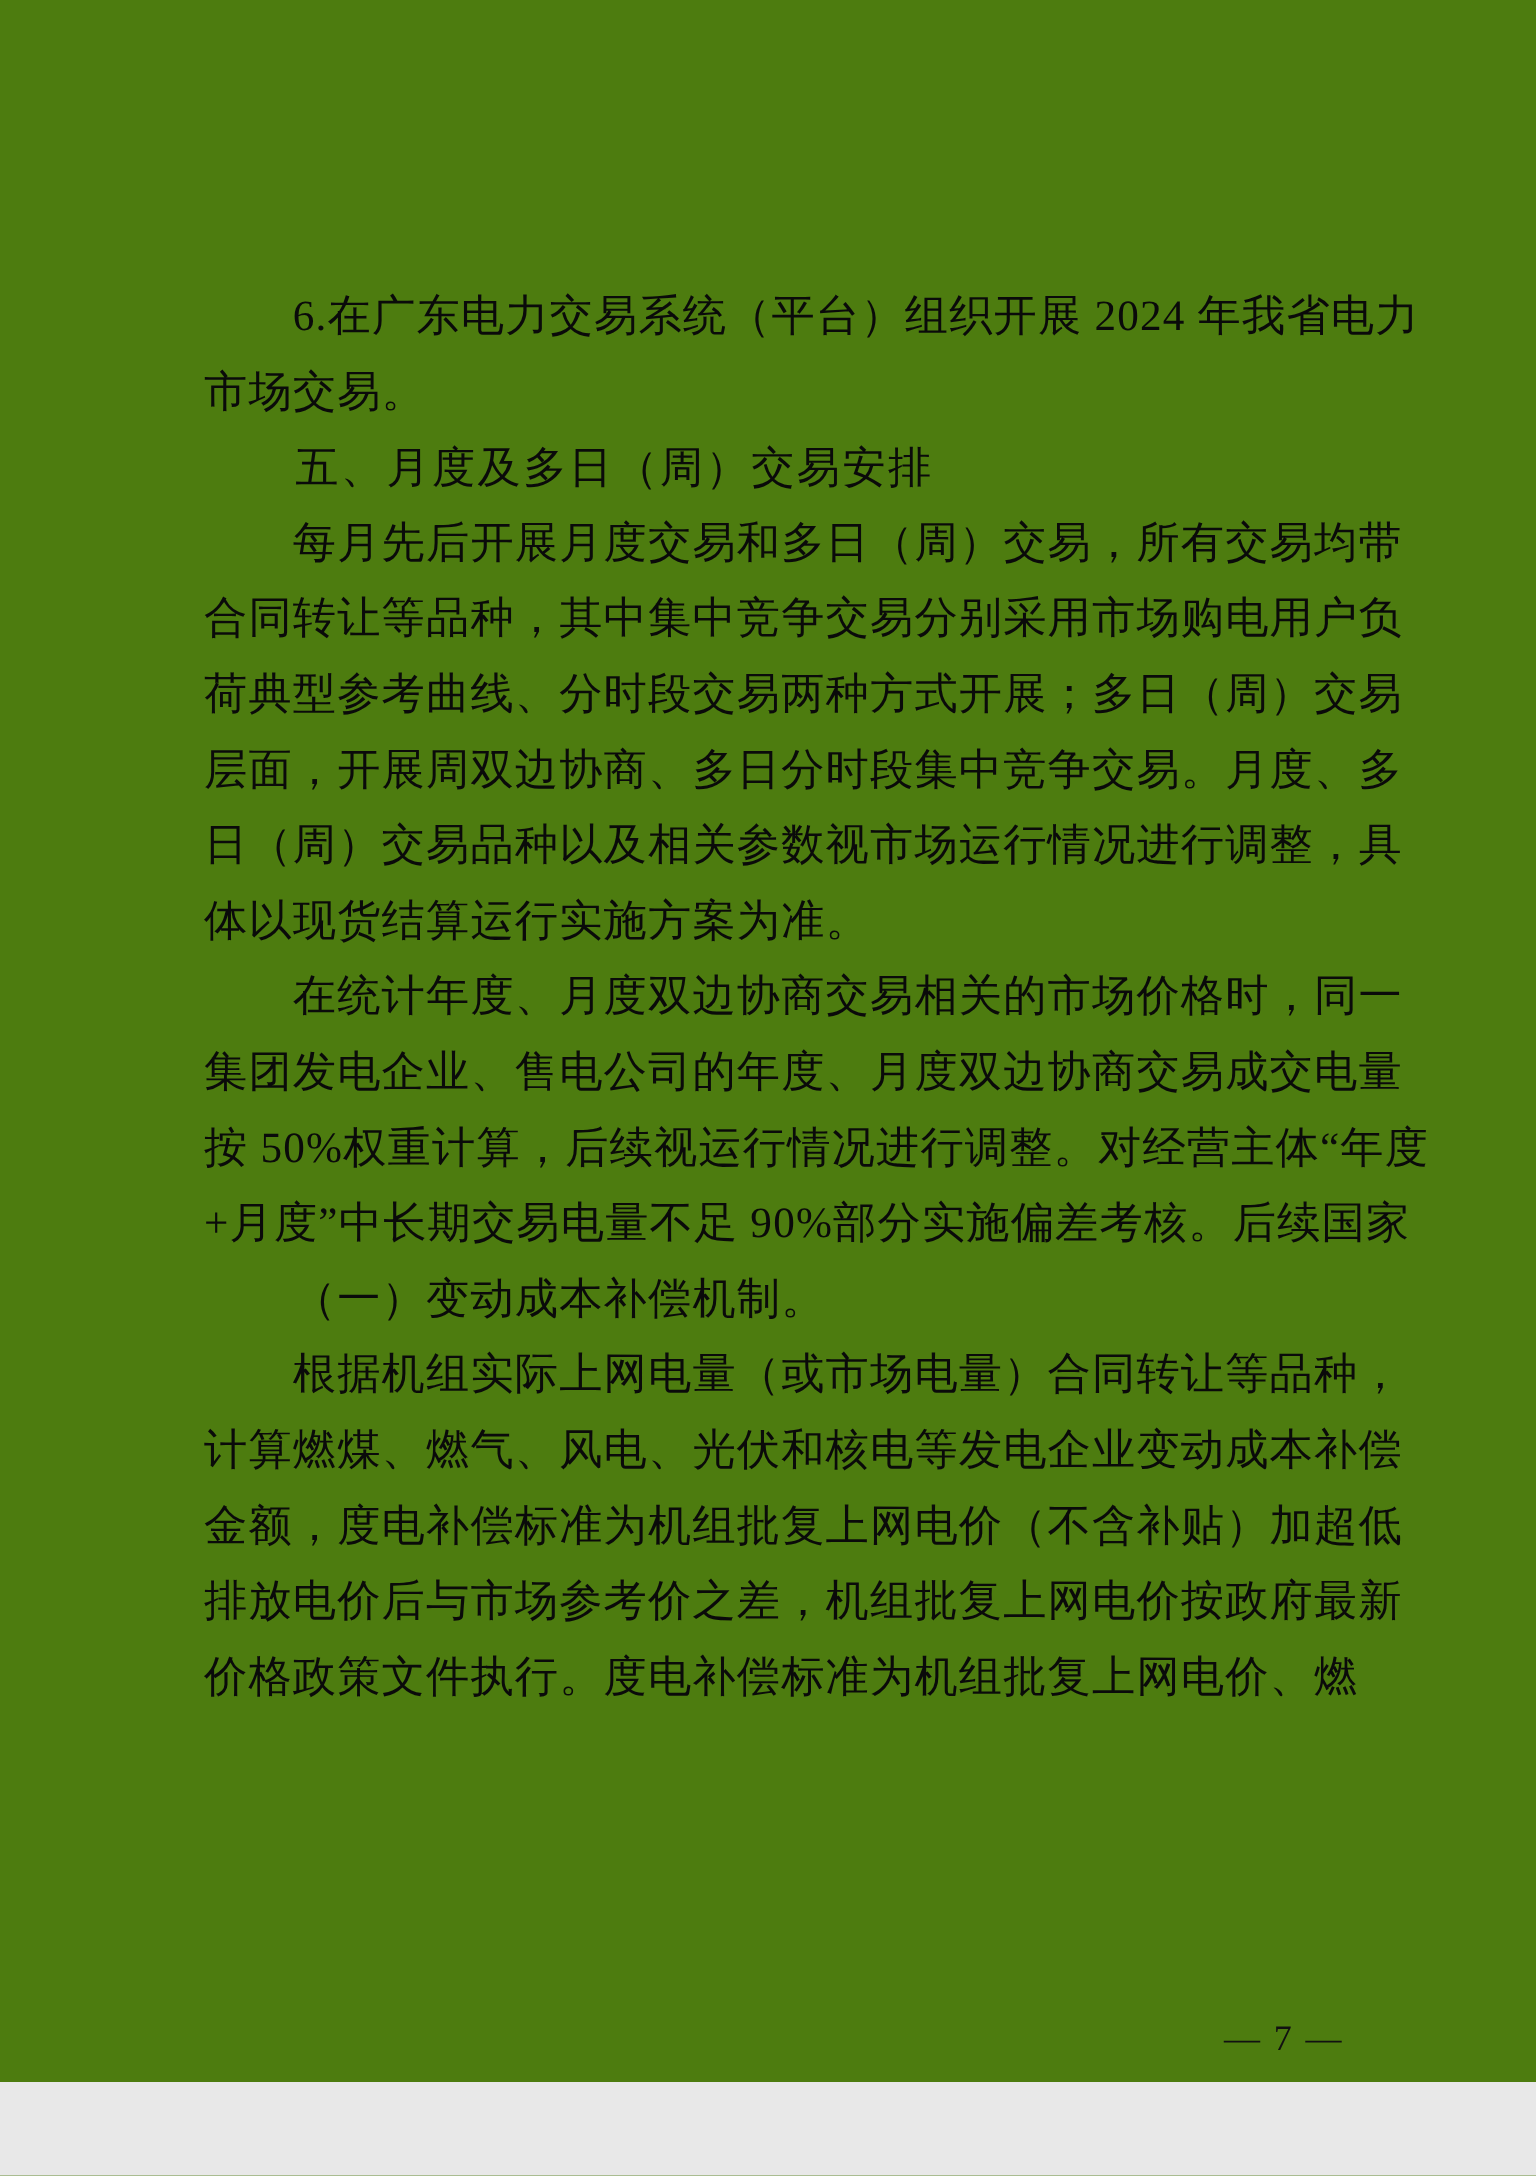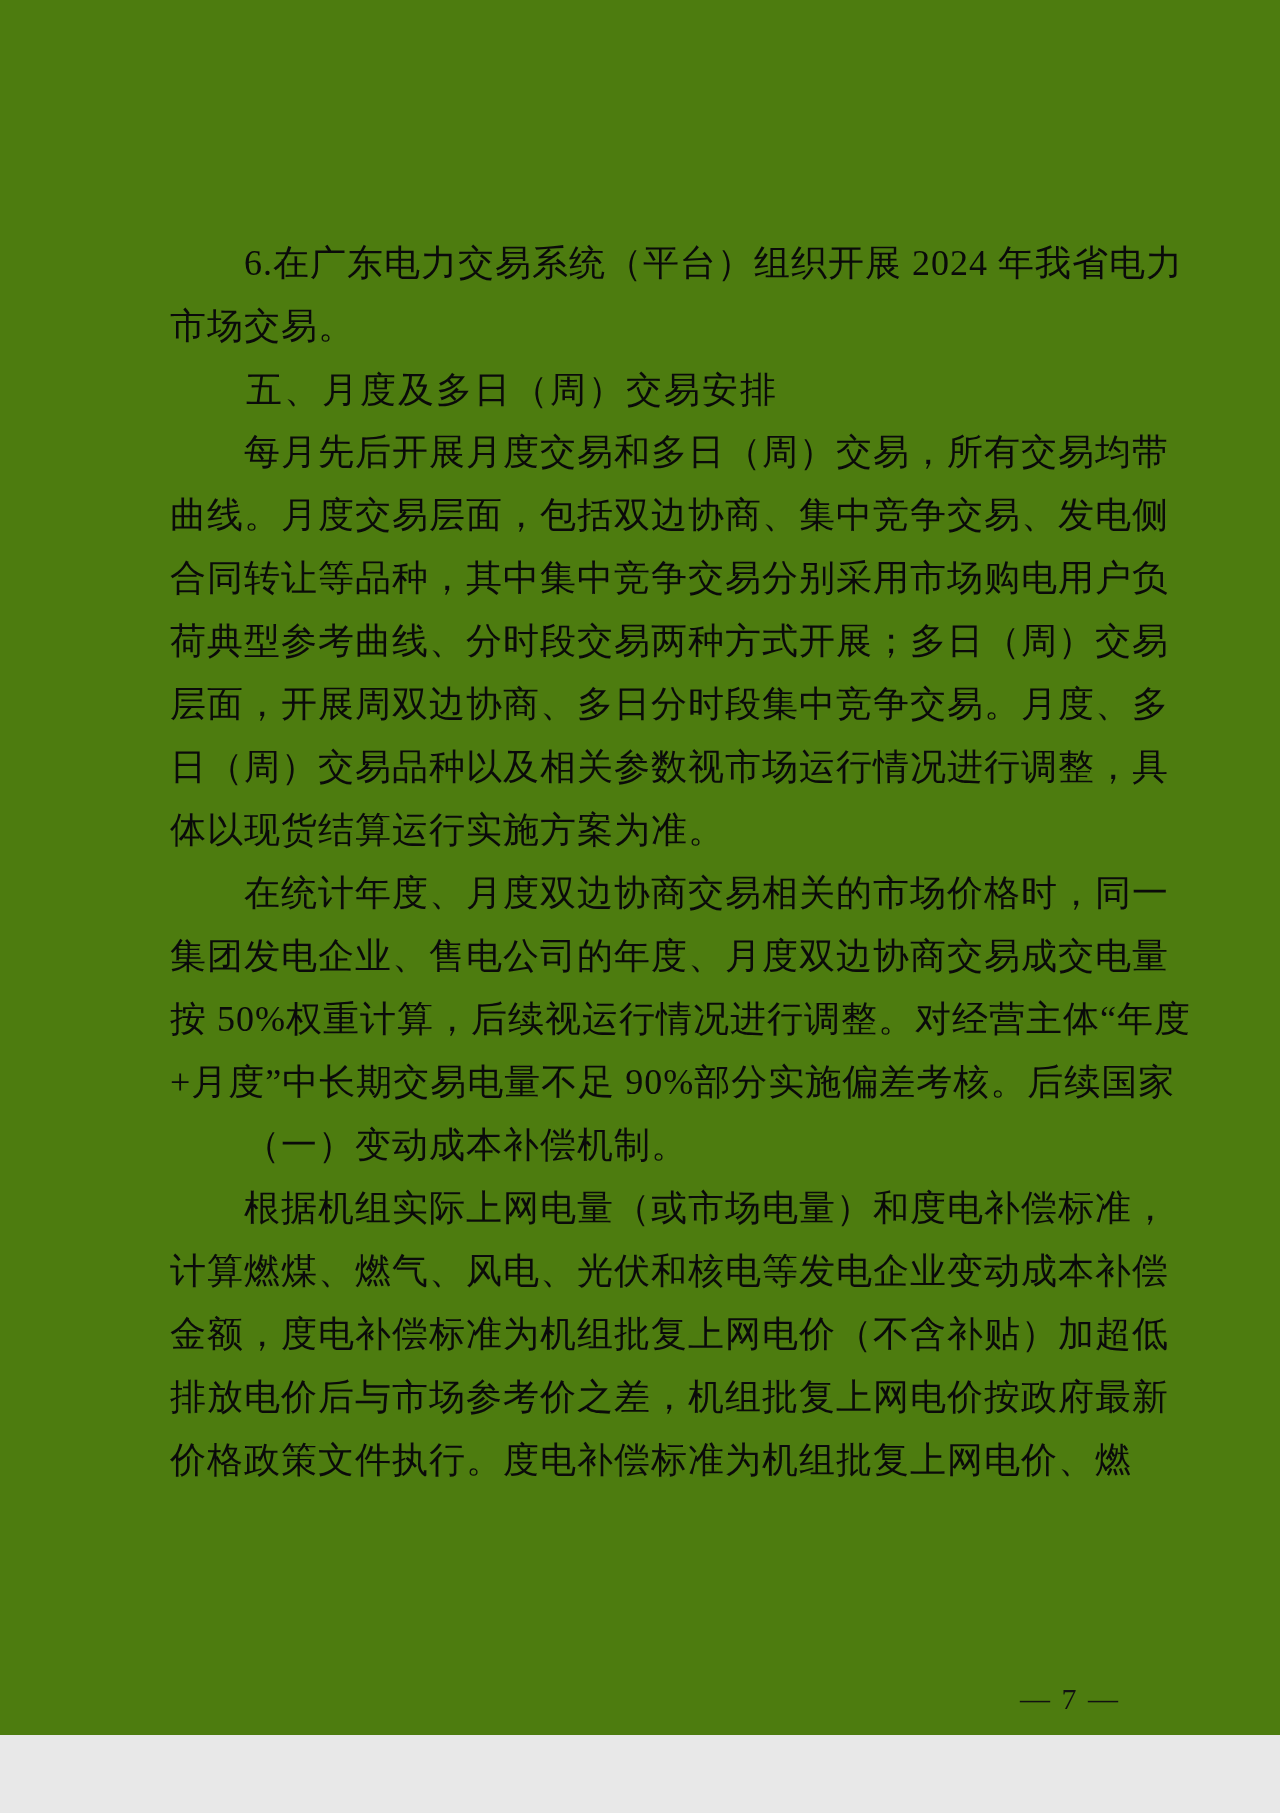--- a/index.html
+++ b/index.html
@@ -65,32 +65,31 @@
 </head>
 <body>
 
 <div class="page">
 
   <div class="doc">
       <div class="line">　　6.在广东电力交易系统（平台）组织开展 2024 年我省电力</div>
       <div class="line">市场交易。</div>
       <div class="line heading">　　五、月度及多日（周）交易安排</div>
       <div class="line">　　每月先后开展月度交易和多日（周）交易，所有交易均带</div>
-      <div class="line">曲线。月度交易层面，包括双边协商、集中竞争交易、发电侧</div>
       <div class="line">合同转让等品种，其中集中竞争交易分别采用市场购电用户负</div>
       <div class="line">荷典型参考曲线、分时段交易两种方式开展；多日（周）交易</div>
       <div class="line">层面，开展周双边协商、多日分时段集中竞争交易。月度、多</div>
       <div class="line">日（周）交易品种以及相关参数视市场运行情况进行调整，具</div>
       <div class="line">体以现货结算运行实施方案为准。</div>
       <div class="line">　　在统计年度、月度双边协商交易相关的市场价格时，同一</div>
       <div class="line">集团发电企业、售电公司的年度、月度双边协商交易成交电量</div>
       <div class="line">按 50%权重计算，后续视运行情况进行调整。对经营主体“年度</div>
       <div class="line">+月度”中长期交易电量不足 90%部分实施偏差考核。后续国家</div>
       <div class="line">　　（一）变动成本补偿机制。</div>
-      <div class="line">　　根据机组实际上网电量（或市场电量）和度电补偿标准，</div>
+      <div class="line">　　根据机组实际上网电量（或市场电量）合同转让等品种，</div>
       <div class="line">计算燃煤、燃气、风电、光伏和核电等发电企业变动成本补偿</div>
       <div class="line">金额，度电补偿标准为机组批复上网电价（不含补贴）加超低</div>
       <div class="line">排放电价后与市场参考价之差，机组批复上网电价按政府最新</div>
       <div class="line">价格政策文件执行。度电补偿标准为机组批复上网电价、燃</div>
     </div>
 
   <div class="page-number">— 7 —</div>
 
 
 </div>

